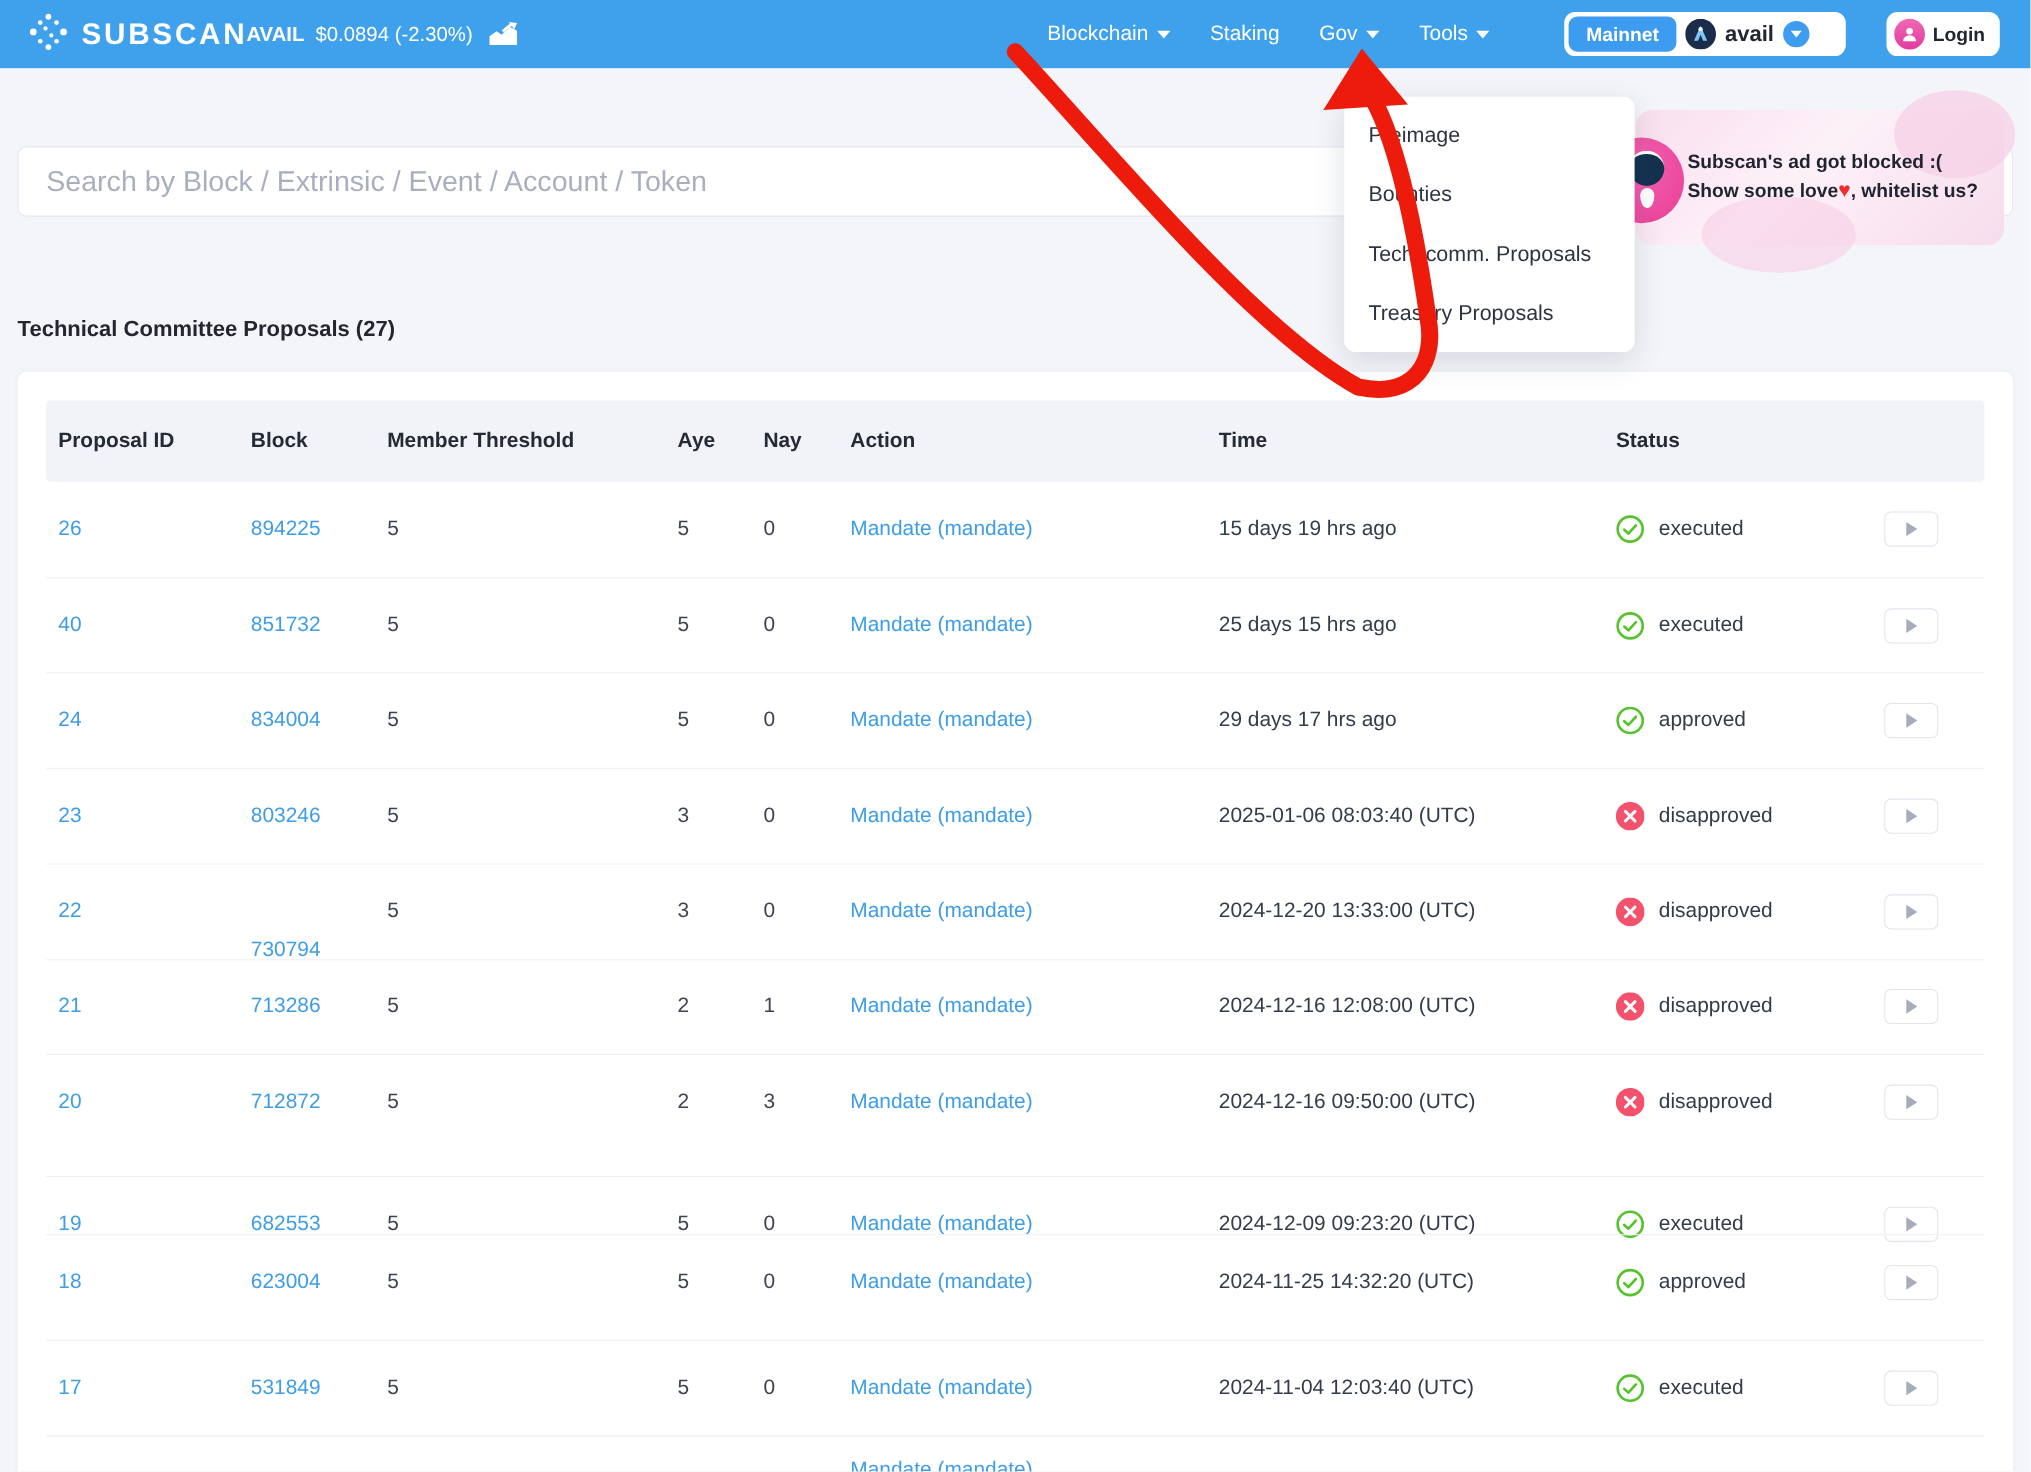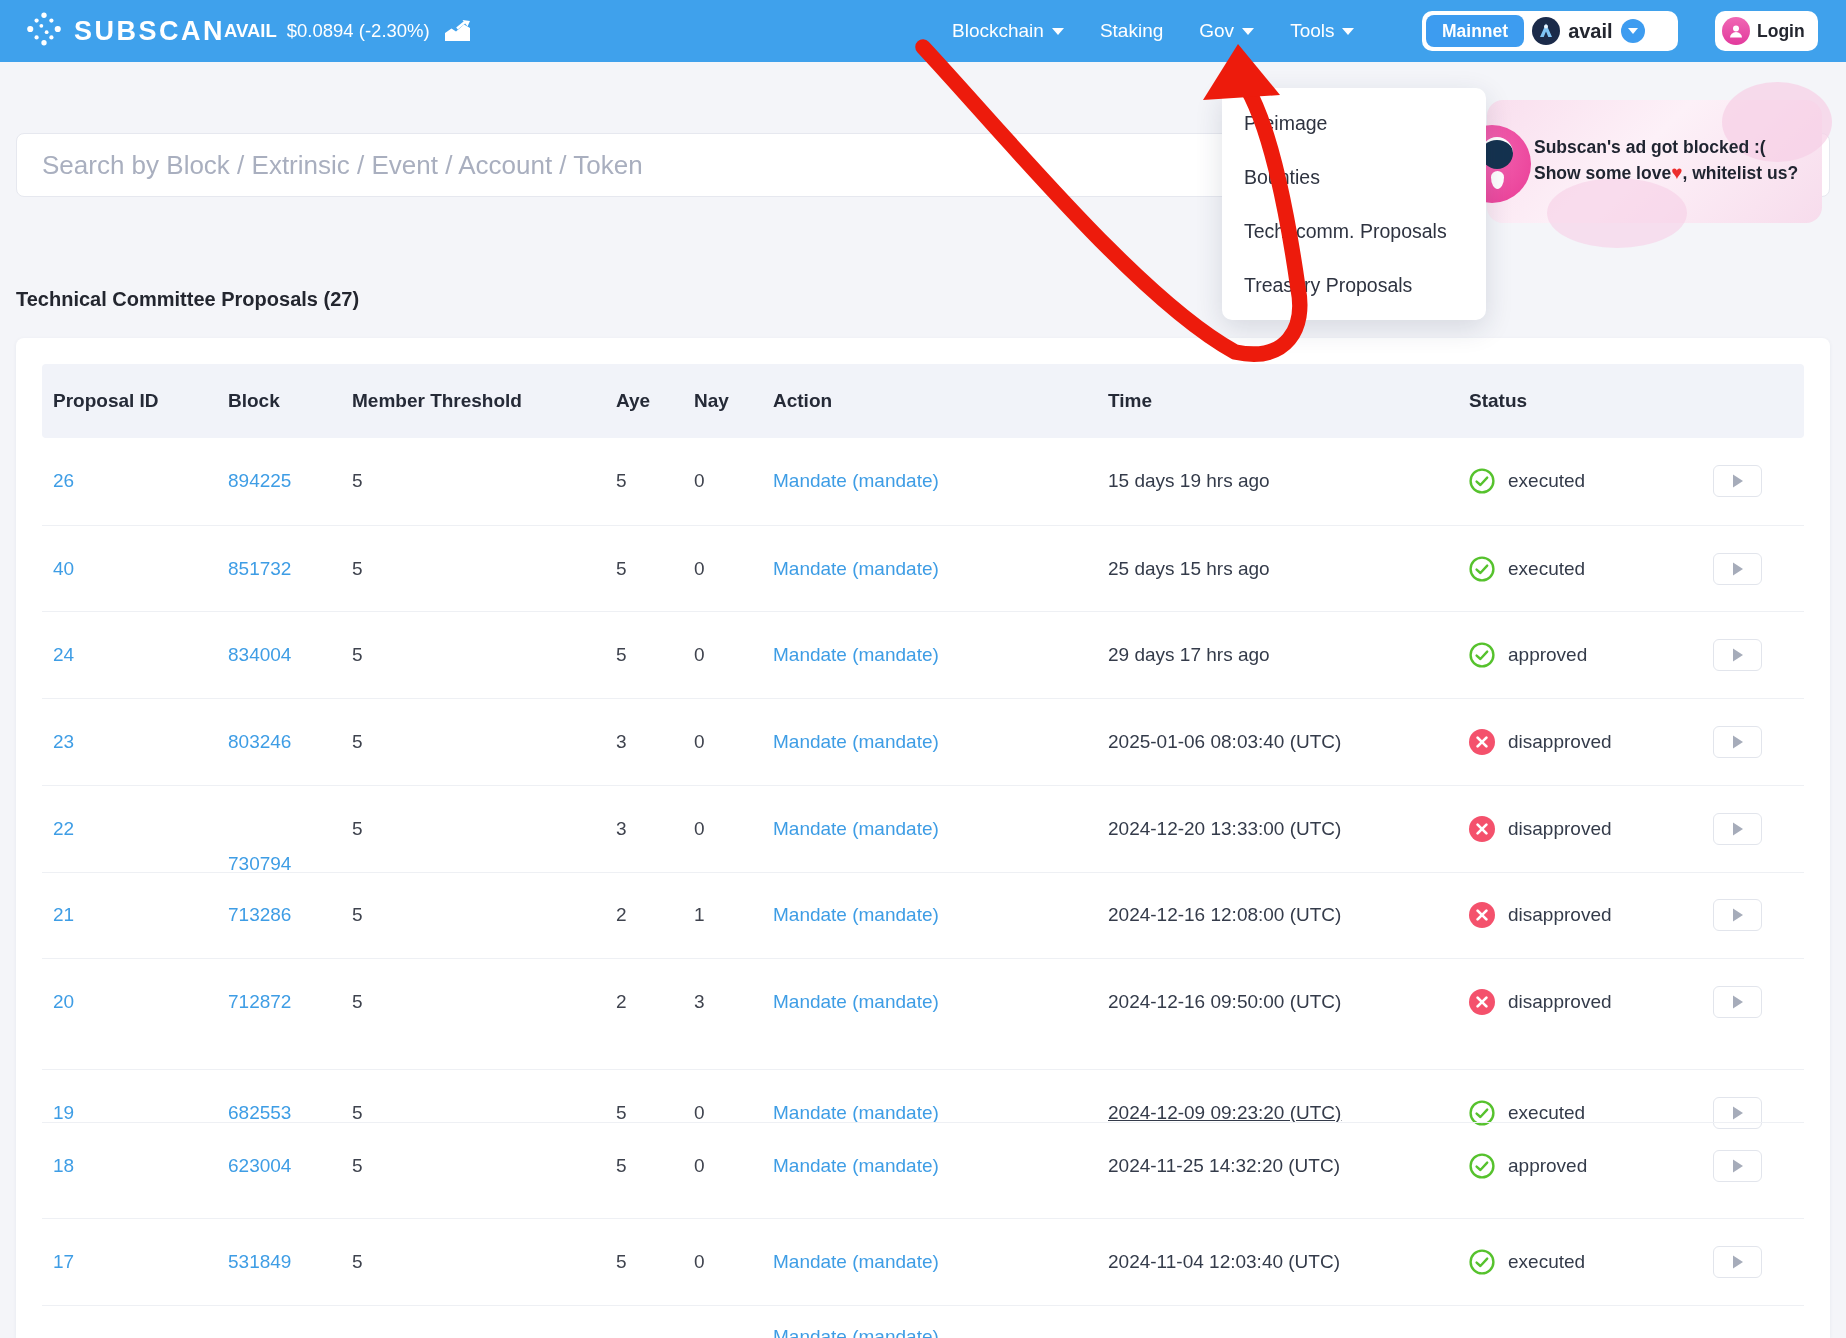--- a/index.html
+++ b/index.html
@@ -346,21 +346,21 @@
           </svg>
         </span>
       </div>
       <div class="t-row bordered" style="top: 706.9px; height: 86.7px; margin-top: 24px;">
         <span class="cell lnk" style="left: 11px;">19</span>
         <span class="cell lnk" style="left: 186px;">682553</span>
         <span class="cell val" style="left: 310px;">5</span>
         <span class="cell val" style="left: 574px;">5</span>
         <span class="cell val" style="left: 652px;">0</span>
         <span class="cell lnk" style="left: 731px;">Mandate (mandate)</span>
-        <span class="cell tm" style="left: 1066px; text-decoration: underline;">2024-12-09 09:23:20 (UTC)</span>
+        <span class="cell tm" style="left: 1066px;">2024-12-09 09:23:20 (UTC)</span>
         <span class="cell status" style="left: 1427px;">
           <span style="display: flex;">
             <svg width="26" height="26" viewBox="0 0 26 26">
               <circle cx="13" cy="13" r="11.4" fill="none" stroke="#56C22D" stroke-width="2.4"></circle>
               <polyline points="7.6,13.6 11.4,17 18.2,9.6" fill="none" stroke="#56C22D" stroke-width="2.4" stroke-linecap="round" stroke-linejoin="round"></polyline>
             </svg>
           </span>
           <span>executed</span>
         </span>
         <span class="row-btn">

